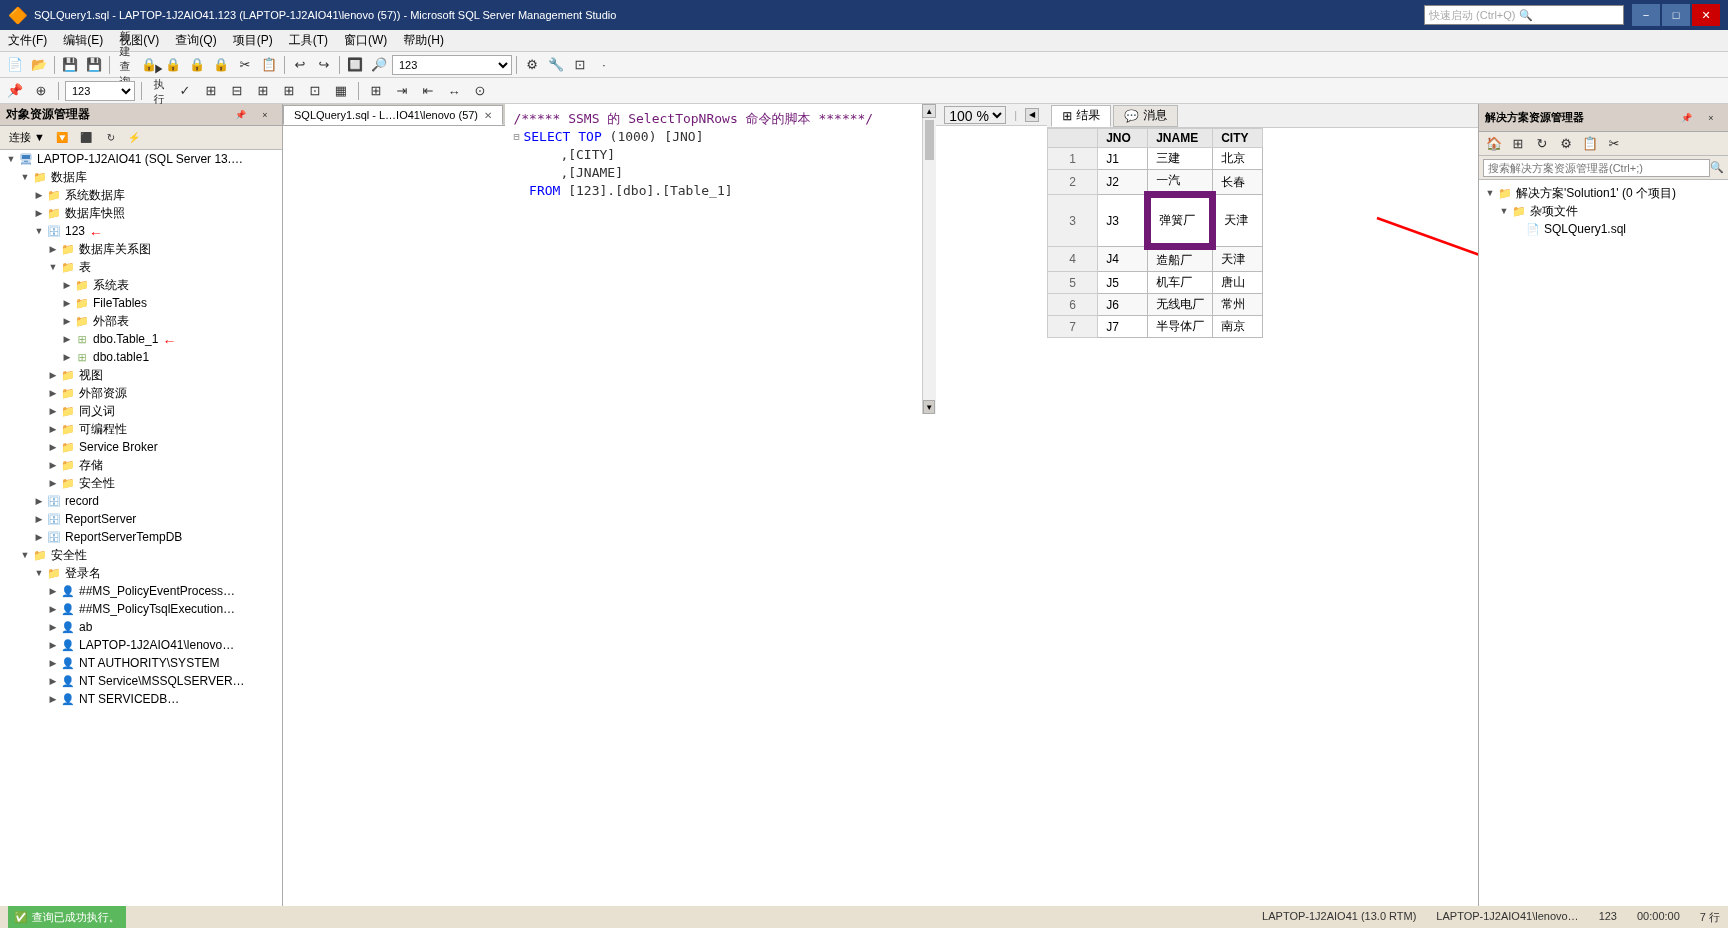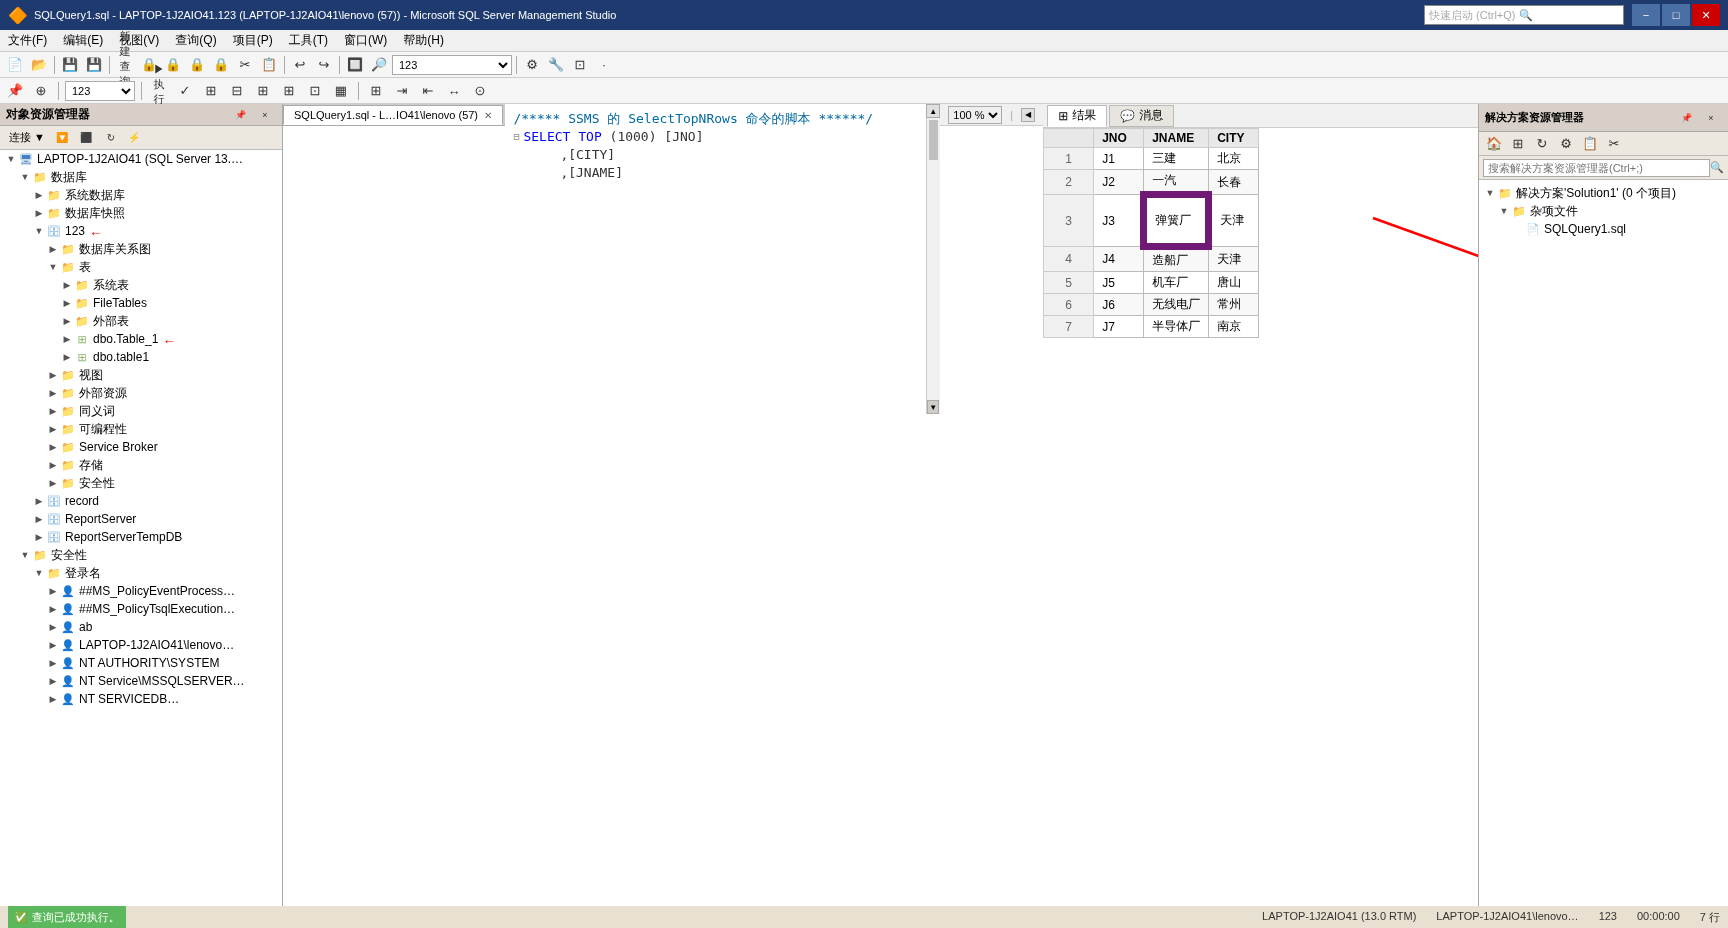--- a/index.html
+++ b/index.html
@@ -40,21 +40,21 @@
     
     
     #center-panel { flex: 1; display: flex; flex-direction: column; background: white; }
     
     
     #tab-bar { background: #d0ccc8; height: 22px; display: flex; align-items: flex-end; border-bottom: 1px solid #aaa; padding-top: 2px; }
     .tab { background: #e8e4e0; border: 1px solid #aaa; border-bottom: none; height: 20px; padding: 0 10px; display: flex; align-items: center; gap: 6px; font-size: 11px; cursor: pointer; margin-right: 2px; }
     .tab.active { background: white; border-bottom: 1px solid white; }
     .tab-close { font-size: 10px; color: #666; cursor: pointer; }
     .editor-line { display: flex; min-height: 18px; line-height: 18px; }
-    .sql-comment { color: #0369a1; }
+    .sql-comment { color: #701a75; }
     .sql-keyword { color: #0000ff; font-weight: normal; }
     .sql-text { color: #333; }
     
     
     #zoom-bar { height: 22px; background: #f0f0f0; border-bottom: 1px solid #ccc; display: flex; align-items: center; padding: 0 8px; gap: 8px; font-size: 11px; }
     
     
     #results-panel { flex: 1; display: flex; flex-direction: column; overflow: hidden; }
     #results-tabs { background: #f0f0f0; height: 24px; display: flex; align-items: center; border-bottom: 1px solid #ccc; padding: 0 4px; gap: 2px; }
     .result-tab { height: 22px; padding: 0 10px; display: flex; align-items: center; gap: 4px; font-size: 12px; cursor: pointer; border: 1px solid #bbb; background: #e8e4e0; }
@@ -403,37 +403,42 @@
         </div>
 
         <div class="editor-line">
           <span class="sql-text">&nbsp;&nbsp;&nbsp;&nbsp;&nbsp;&nbsp;,[CITY]</span>
         </div>
 
         <div class="editor-line">
           <span class="sql-text">&nbsp;&nbsp;&nbsp;&nbsp;&nbsp;&nbsp;,[JNAME]</span>
         </div>
 
+        <div class="editor-line">
+          <span class="sql-text">&nbsp;&nbsp;</span>
+          <span class="sql-keyword">FROM</span>
+          <span class="sql-text">&nbsp;[123].[dbo].[Table_1]</span>
+        </div>
       </div>
 
       <div id="right-scrollbar" style="width:14px;background:#f0f0f0;border-left:1px solid #ccc;display:flex;flex-direction:column;">
         <div class="v-scroll-btn">▲</div>
         <div style="flex:1;background:#f0f0f0;">
           <div style="height:40px;background:#c0c0c0;margin:2px;"></div>
         </div>
         <div class="v-scroll-btn">▼</div>
       </div>
 
       <div style="position:absolute;right:0;top:0;display:flex;flex-direction:column;">
         <button style="width:14px;height:14px;background:#e0e0e0;border:1px solid #aaa;font-size:8px;display:flex;align-items:center;justify-content:center;cursor:pointer;">▲</button>
       </div>
     </div>
 
     <div id="zoom-bar">
-      <select style="height:18px;border:1px solid #aaa;font-size:11px;">
+      <select style="height:18px;border:1px solid #aaa;font-size:14px;">
         <option>100 %</option>
       </select>
       <span style="color:#aaa;">|</span>
       <button style="width:14px;height:14px;background:#e0e0e0;border:1px solid #aaa;font-size:8px;cursor:pointer;">◀</button>
     </div>
 
     <div id="results-panel" style="flex:1;display:flex;flex-direction:column;overflow:hidden;">
       <div id="results-tabs">
         <div class="result-tab active">
           <span>⊞</span>

